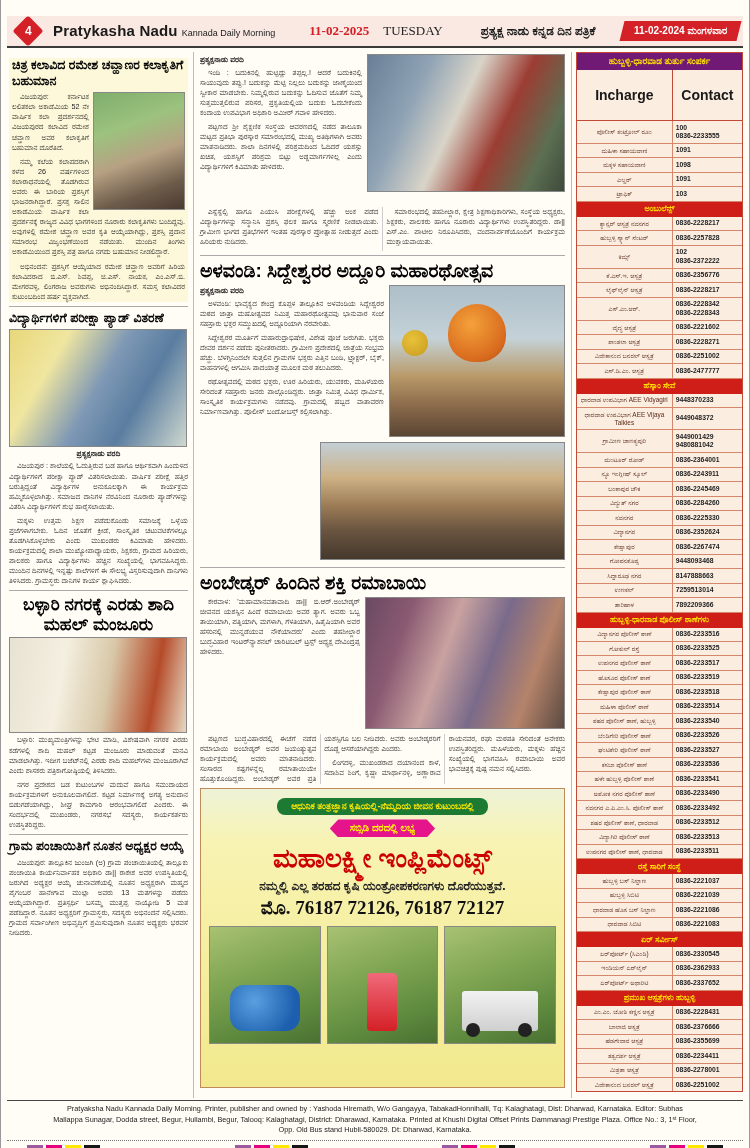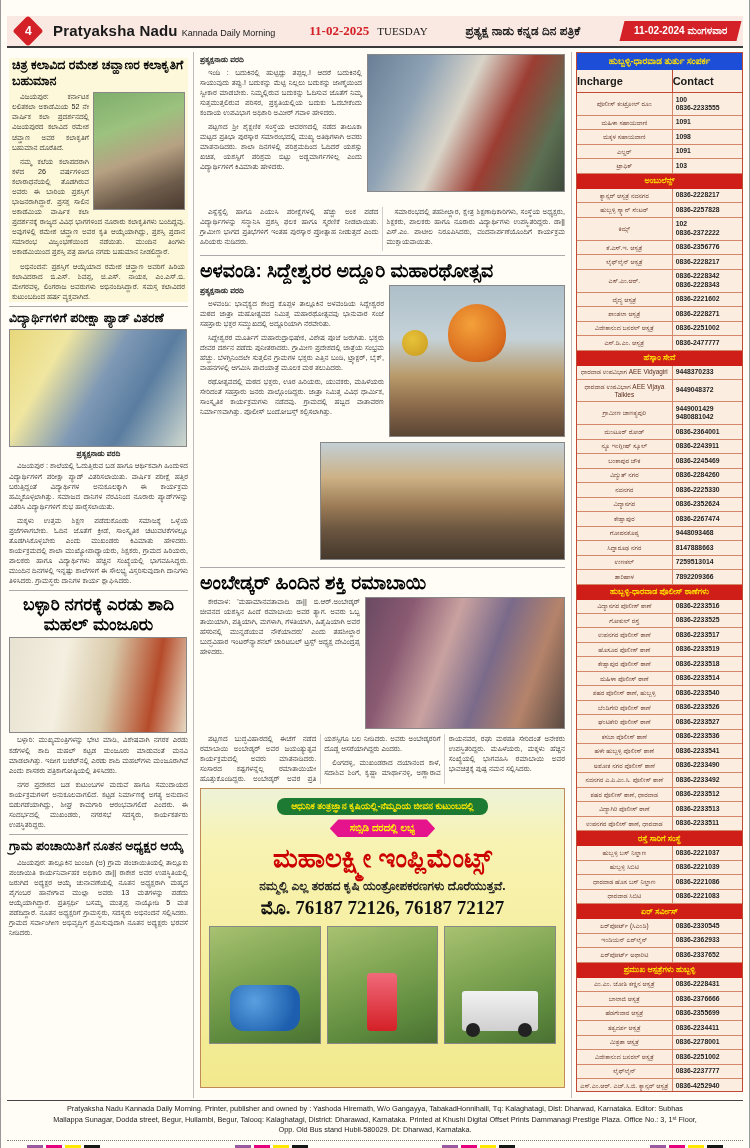--- a/index.html
+++ b/index.html
@@ -10,21 +10,21 @@
 
   
   .topbar { display:flex; align-items:center; gap:8px; height:32px; margin:16px 6px 0 6px;
             background:#f9e9e2; border-bottom:2px solid #3a3a3a; padding:0 4px; }
   .pagenum-diamond { width:22px; height:22px; background:#d42027; transform:rotate(45deg);
             display:flex; align-items:center; justify-content:center; margin:0 6px; border-radius:3px; }
   .pagenum-diamond span { transform:rotate(-45deg); color:#fff; font-weight:bold; font-size:12px; }
   .masthead { font-weight:bold; font-size:15px; letter-spacing:.2px; }
   .masthead-sub { font-size:9px; color:#222; margin-left:4px; font-weight:normal; }
   .top-date { color:#d42027; font-weight:bold; font-size:13px; margin-left:26px; font-family:"Liberation Serif","DejaVu Serif",serif; }
-  .top-day { font-size:11px; color:#222; font-family:"Liberation Serif","DejaVu Serif",serif; }
+  .top-day { font-size:13px; color:#222; margin-left:6px; font-family:"Liberation Serif","DejaVu Serif",serif; }
   .top-kn { font-size:12px; font-weight:bold; margin-left:30px; }
   .date-banner { margin-left:auto; background:#d42027; color:#fff; font-weight:bold; font-size:10px;
             padding:4px 12px; transform:skewX(-14deg); }
   .date-banner span { display:inline-block; transform:skewX(14deg); }
 
   
   .content { display:flex; margin:4px 6px 0 6px; height:1046px; overflow:hidden; }
   .col-left { width:188px; padding:2px 5px 0 2px; border-right:1px solid #bbb; }
   .col-mid  { width:378px; padding:2px 6px 0 6px; border-right:1px solid #bbb; }
   .col-right{ width:172px; padding:0 0 0 4px; }
@@ -77,23 +77,23 @@
         background:linear-gradient(160deg,#a8c272 0%,#7fa552 40%,#5e8a3e 75%,#4a7032 100%); }
   .prod { position:absolute; bottom:12px; left:50%; transform:translateX(-50%); border-radius:4px; }
   .prod-blue { width:70px; height:46px; background:radial-gradient(circle at 35% 35%,#5aa0e0,#1d5fae 75%); border-radius:14px; }
   .prod-red { width:30px; height:58px; background:linear-gradient(180deg,#f06a7a,#d42027); }
   .prod-truck { width:76px; height:40px; background:linear-gradient(180deg,#f2f2f2,#cfcfcf); border-radius:3px; }
   .prod-truck:after { content:""; position:absolute; left:4px; bottom:-6px; width:14px; height:14px; border-radius:50%; background:#222; box-shadow:52px 0 0 #222; }
   .ad-office { font-size:8.5px; color:#222; margin-top:6px; font-weight:bold; }
 
   
   .dir { border:1px solid #c04a35; background:#fbeee1; height:1040px; overflow:hidden; }
-  .dir-title { background:#1d4ed8; color:#ffe000; font-weight:bold; font-size:9px; text-align:center; padding:3px 8px; }
+  .dir-title { background:#701a75; color:#ffe000; font-weight:bold; font-size:9px; text-align:center; padding:3px 8px; }
   .dir-cols { display:flex; border-bottom:1px solid #c04a35; background:#fbeee1; }
-  .dir-cols div { font-weight:bold; font-size:11px; padding:5px 0; }
+  .dir-cols div { font-weight:bold; font-size:14px; text-align:center; padding:17px 0; }
   .dir-cols .c1 { width:58%; border-right:1px solid #c04a35; }
   .dir-cols .c2 { width:42%; }
   .dir-sec { background:#cf1d17; color:#ffe000; font-weight:bold; font-size:8px; text-align:center; padding:2.5px 1px; }
   .dir-row { display:flex; border-bottom:1px solid #d4876a; }
   .dir-name { width:58%; border-right:1px solid #d4876a; font-size:6.4px; color:#5a2a1a; text-align:center;
               padding:2.5px 2px; display:flex; align-items:center; justify-content:center; line-height:1.25; }
   .dir-contact { width:42%; font-size:6.8px; font-weight:bold; color:#222; padding:2.5px 3px; white-space:pre-line;
               display:flex; align-items:center; line-height:1.25; }
 
   
@@ -106,21 +106,21 @@
 </head>
 <body>
 
 <div class="page">
 
   <div class="topbar">
     <div class="pagenum-diamond">
       <span>4</span>
     </div>
     <div>
-      <span class="masthead">Pratyaksha Nadu</span><span class="masthead-sub">Kannada Daily Morning</span>
+      <span class="masthead">Pratykasha Nadu</span><span class="masthead-sub">Kannada Daily Morning</span>
     </div>
     <span class="top-date">11-02-2025</span>
     <span class="top-day">TUESDAY</span>
     <span class="top-kn">ಪ್ರತ್ಯಕ್ಷ ನಾಡು ಕನ್ನಡ ದಿನ ಪತ್ರಿಕೆ</span>
     <div class="date-banner">
       <span>11-02-2024 ಮಂಗಳವಾರ</span>
     </div>
   </div>
 
   <div class="content">

